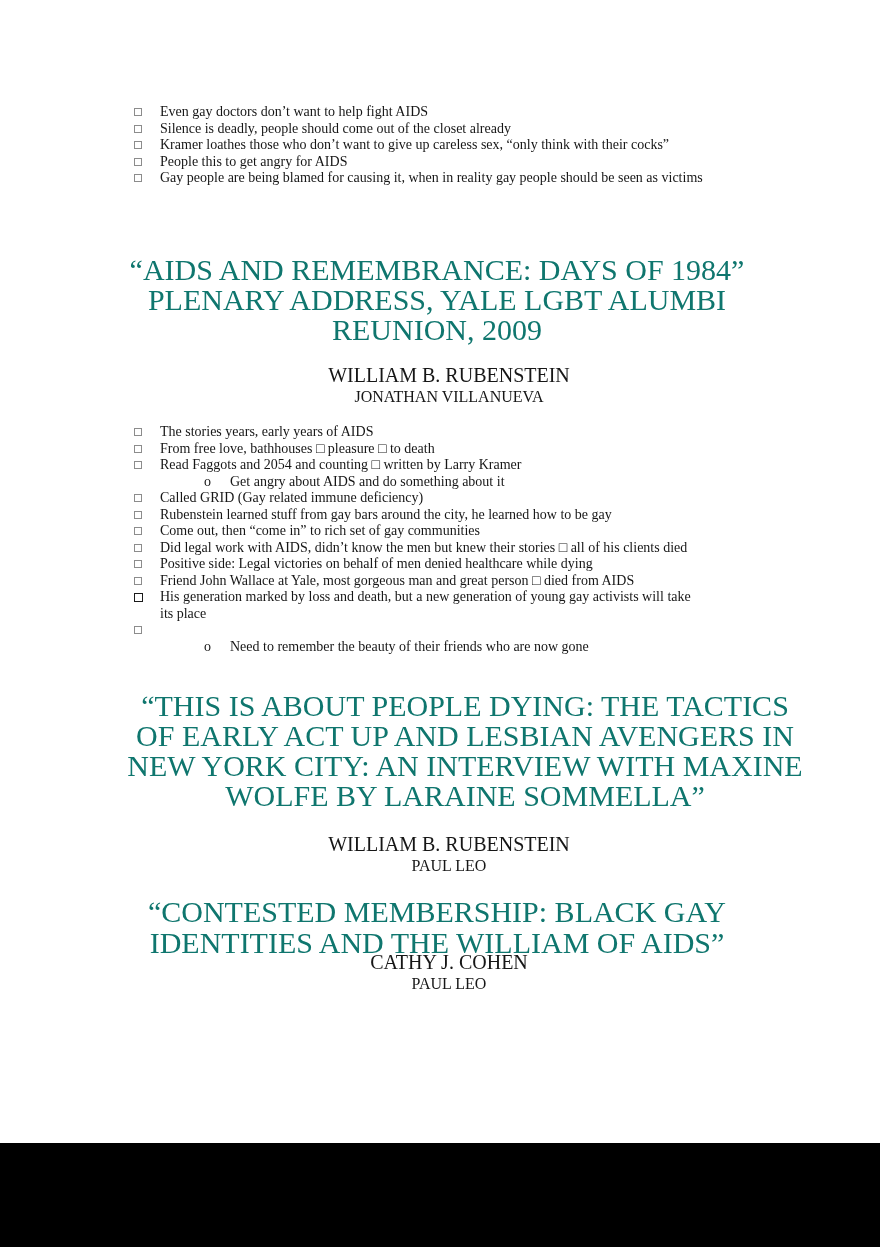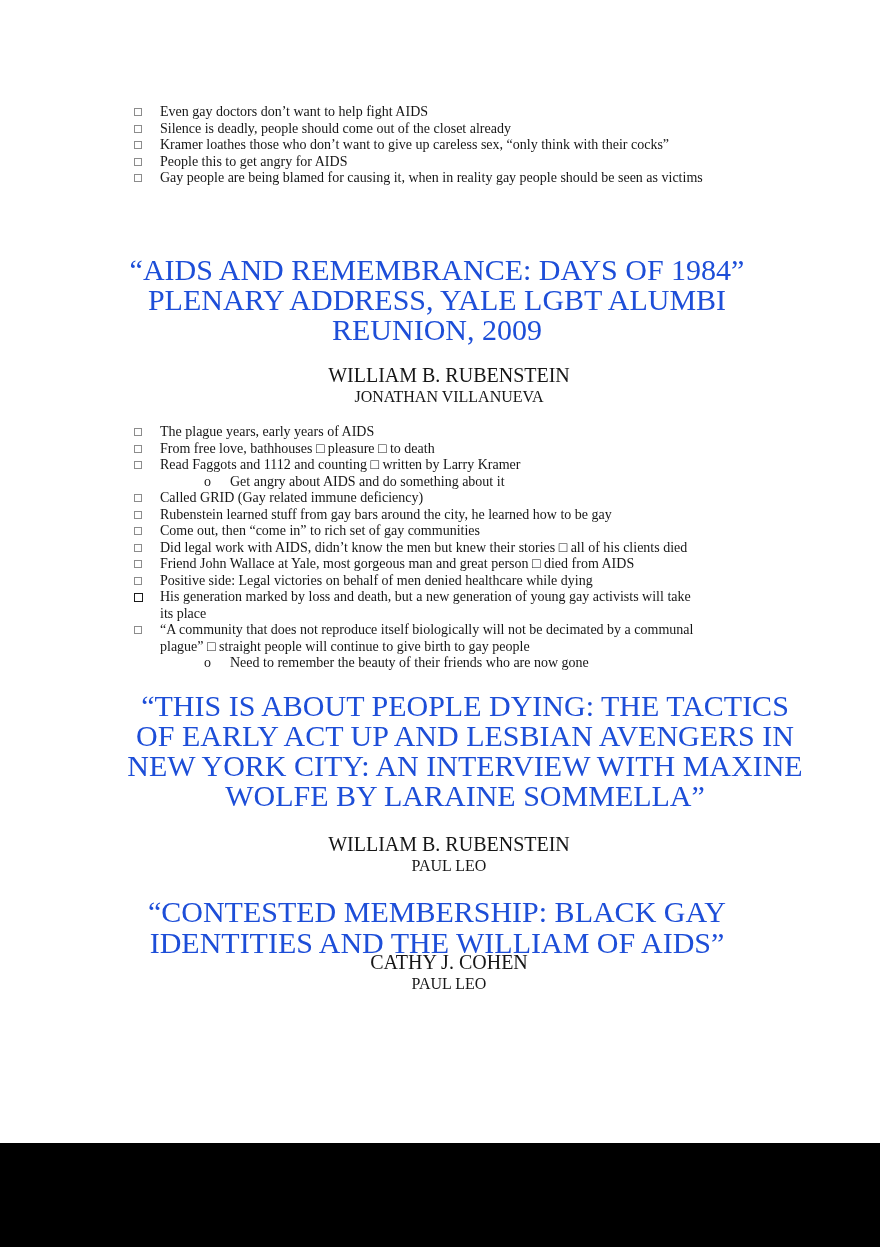--- a/index.html
+++ b/index.html
@@ -33,21 +33,21 @@
   .item.sub { padding-left: 97px; }
   .item.sub .marker {
     left: 71px; top: 0; width: auto; height: auto; border: none;
     font-size: 14px; line-height: 16.5px; color: #161616;
   }
 
   
   .reading-title {
     text-align: center; white-space: pre-line;
     font-size: 30px; line-height: 30px;
-    color: #1d4ed8;
+    color: #0f766e;
   }
   .title-1 { top: 255px; }
   .title-2 { top: 691px; margin-left: 28px; }
   .title-3 { top: 896px; line-height: 31px; }
 
   
   .authors { text-align: center; padding-left: 12px; }
   .authors-1 { top: 364px; }
   .authors-2 { top: 833px; }
   .authors-3 { top: 951px; }
@@ -92,29 +92,29 @@
 REUNION, 2009</div>
 <div class="block authors authors-1">
   <div class="author-name">WILLIAM B. RUBENSTEIN</div>
   <div class="coauthor-name">JONATHAN VILLANUEVA</div>
 </div>
 
 <div class="notes notes-2">
 
 <div class="item">
       <span class="marker"></span>
-      <span class="txt">The plague years, early years of AIDS</span>
+      <span class="txt">The stories years, early years of AIDS</span>
     </div>
     <div class="item">
       <span class="marker"></span>
       <span class="txt">From free love, bathhouses □ pleasure □ to death</span>
     </div>
     <div class="item">
       <span class="marker"></span>
-      <span class="txt">Read Faggots and 1112 and counting □ written by Larry Kramer</span>
+      <span class="txt">Read Faggots and 2054 and counting □ written by Larry Kramer</span>
     </div>
     <div class="item sub">
       <span class="marker">o</span>
       <span class="txt">Get angry about AIDS and do something about it</span>
     </div>
     <div class="item">
       <span class="marker"></span>
       <span class="txt">Called GRID (Gay related immune deficiency)</span>
     </div>
     <div class="item">
@@ -124,35 +124,33 @@
     <div class="item">
       <span class="marker"></span>
       <span class="txt">Come out, then “come in” to rich set of gay communities</span>
     </div>
     <div class="item">
       <span class="marker"></span>
       <span class="txt">Did legal work with AIDS, didn’t know the men but knew their stories □ all of his clients died</span>
     </div>
     <div class="item">
       <span class="marker"></span>
-      <span class="txt">Friend John Wallace at Yale, most gorgeous man and great person □ died from AIDS</span>
+      <span class="txt">Positive side: Legal victories on behalf of men denied healthcare while dying</span>
     </div>
     <div class="item">
       <span class="marker"></span>
-      <span class="txt">Positive side: Legal victories on behalf of men denied healthcare while dying</span>
+      <span class="txt">Friend John Wallace at Yale, most gorgeous man and great person □ died from AIDS</span>
     </div>
     <div class="item bold-marker">
       <span class="marker"></span>
       <span class="txt">His generation marked by loss and death, but a new generation of young gay activists will take
 its place</span>
     </div>
     <div class="item">
       <span class="marker"></span>
-      <span class="txt">“A community that does not reproduce itself biologically will not be decimated by a communal
-plague” □ straight people will continue to give birth to gay people</span>
     </div>
     <div class="item sub">
       <span class="marker">o</span>
       <span class="txt">Need to remember the beauty of their friends who are now gone</span>
     </div>
   </div>
 
 <div class="block reading-title title-2">“THIS IS ABOUT PEOPLE DYING: THE TACTICS
 OF EARLY ACT UP AND LESBIAN AVENGERS IN
 NEW YORK CITY: AN INTERVIEW WITH MAXINE

